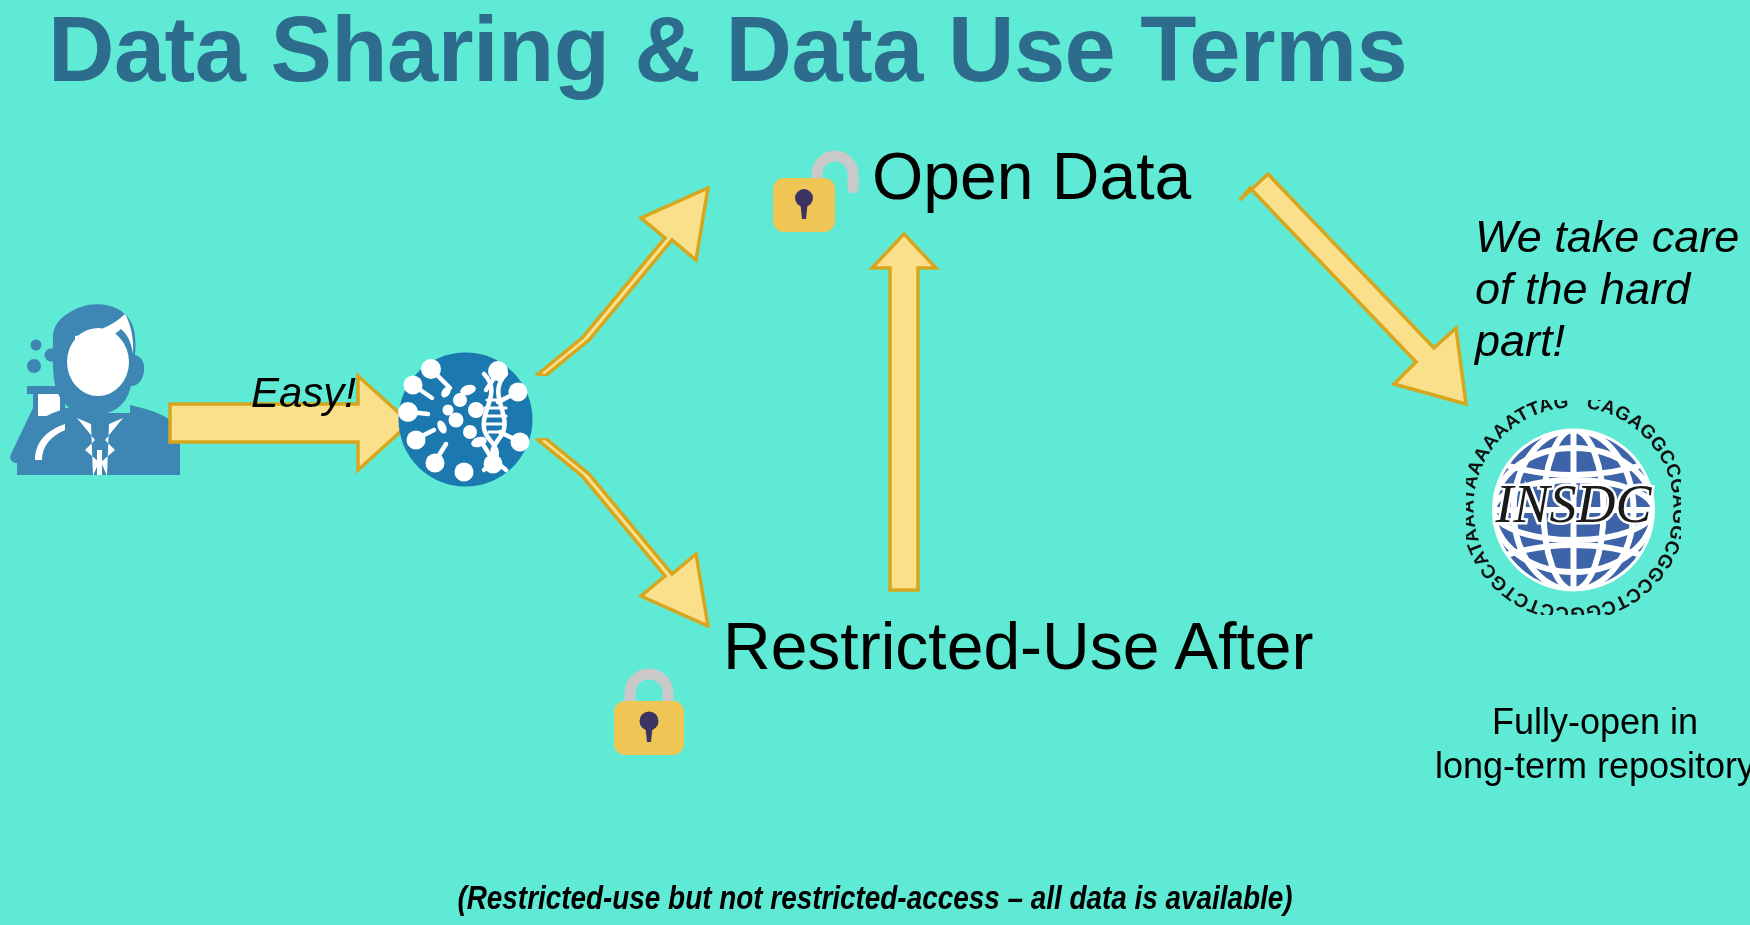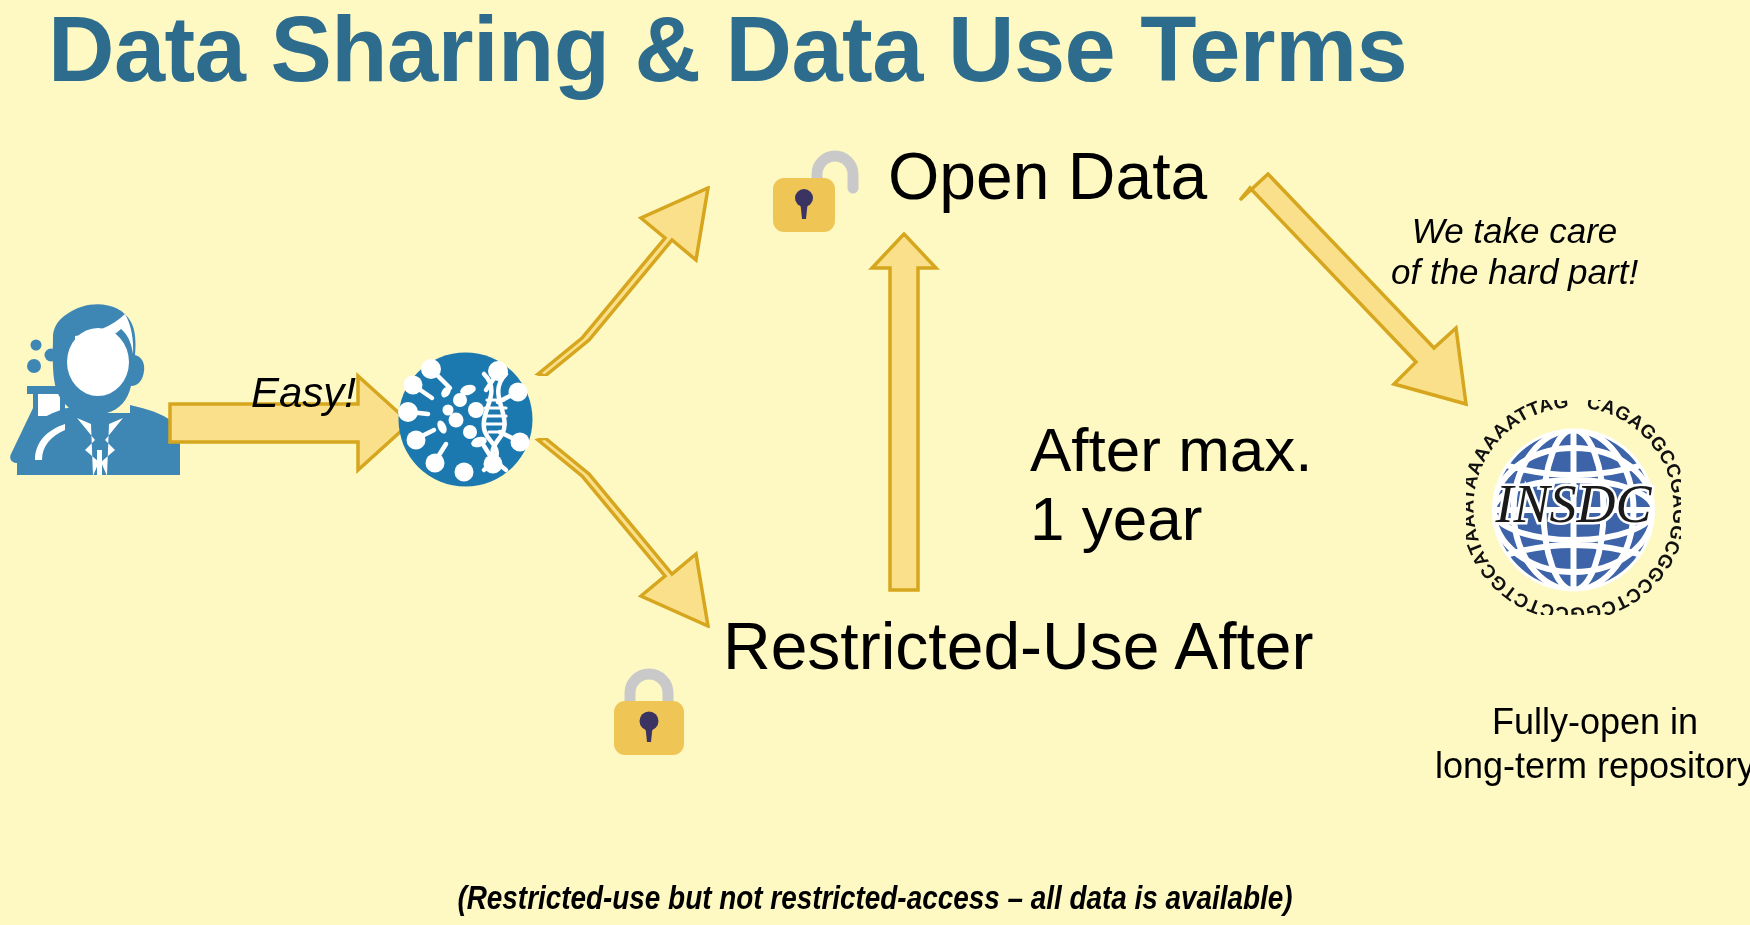--- a/index.html
+++ b/index.html
@@ -7,21 +7,21 @@
     padding: 0;
     background: #ffffff;
   }
   body {
     font-family: "Liberation Sans", sans-serif;
   }
   #canvas {
     position: relative;
     width: 1750px;
     height: 925px;
-    background: #fef9c3;
+    background: #5eead4;
     overflow: hidden;
   }
   .abs { position: absolute; }
 
   
   #page-title {
     left: 48px;
     top: -2px;
     font-size: 92px;
     font-weight: bold;
@@ -31,21 +31,21 @@
     line-height: 1.12;
   }
 
   
   .big-label {
     font-size: 66px;
     color: #000000;
     white-space: nowrap;
     line-height: 1;
   }
-  #open-data-label { left: 872px; top: 143px; margin-left: 16px; }
+  #open-data-label { left: 872px; top: 143px; }
   #restricted-data-label { left: 723px; top: 613px; }
 
   
   #after-max-label {
     left: 1030px;
     top: 415px;
     font-size: 62px;
     color: #000000;
     line-height: 1.12;
     white-space: pre-line;
@@ -57,24 +57,23 @@
     color: #000000;
     line-height: 1.16;
     white-space: pre-line;
   }
   #easy-label {
     left: 251px;
     top: 369px;
     font-size: 42px;
   }
   #hard-part-label {
-    left: 1391px;
+    left: 1475px;
     top: 211px;
-    font-size: 35px;
-    text-align: center;
+    font-size: 45px;
   }
 
   
   #insdc-caption {
     left: 1425px;
     top: 700px;
     width: 340px;
     font-size: 36px;
     color: #000000;
     text-align: center;
@@ -231,22 +230,20 @@
       <path d="M41 58 L49 58 L47 77 L43 77 Z" fill="#3B3362"></path>
     </svg>
   </div>
   <div class="abs big-label" id="restricted-data-label">Restricted-Use After</div>
 
   <div class="abs" id="arrow-after-max">
     <svg width="72" height="360" viewBox="0 0 72 360">
       <path d="M22 358 L22 36 L4 36 L36 2 L68 36 L50 36 L50 358 Z" fill="#FBE08C" stroke="#D6A61E" stroke-width="3.5" stroke-linejoin="miter"></path>
     </svg>
   </div>
-  <div class="abs" id="after-max-label">After max.
-1 year</div>
 
   <div class="abs" id="arrow-to-insdc">
     <svg width="240" height="235" viewBox="0 0 240 235">
       <path d="M2 28 L30 2 L196 176 L218 156 L228 232 L156 212 L178 190 L12 16 Z" fill="#FBE08C" stroke="#D6A61E" stroke-width="3.5" stroke-linejoin="miter"></path>
     </svg>
   </div>
   <div class="abs italic-note" id="hard-part-label">We take care
 of the hard part!</div>
 
   <div class="abs" id="insdc-logo">

